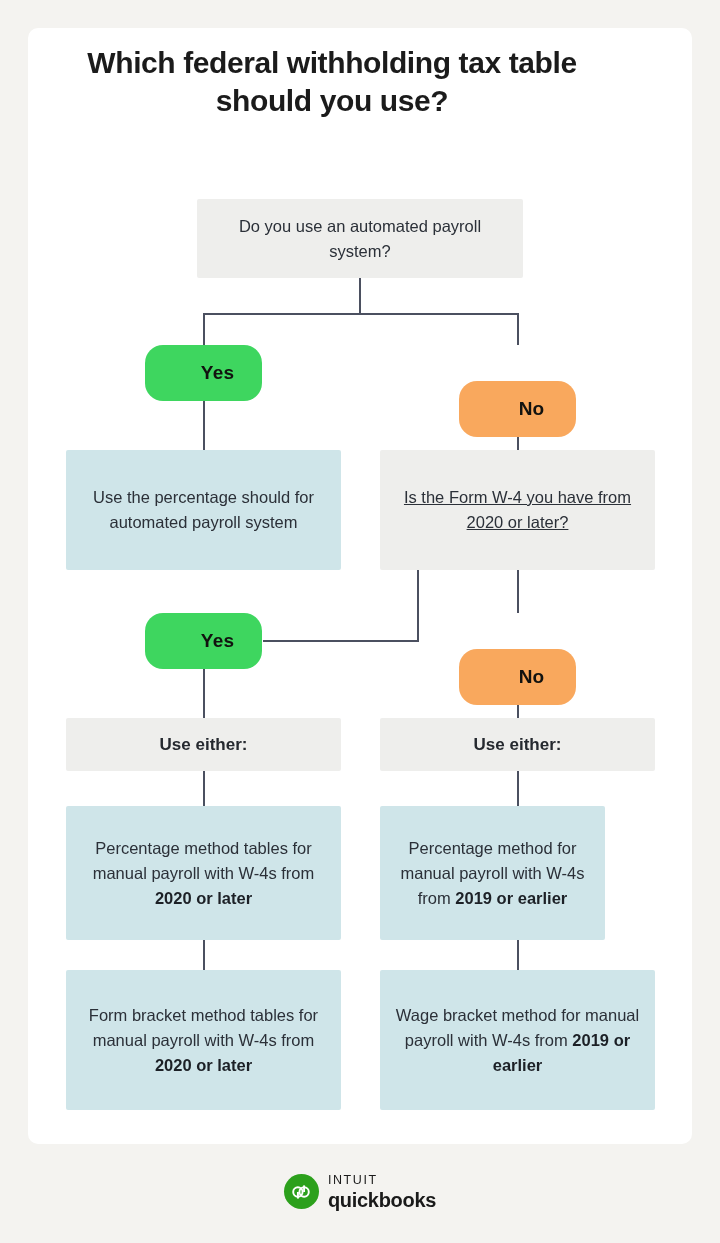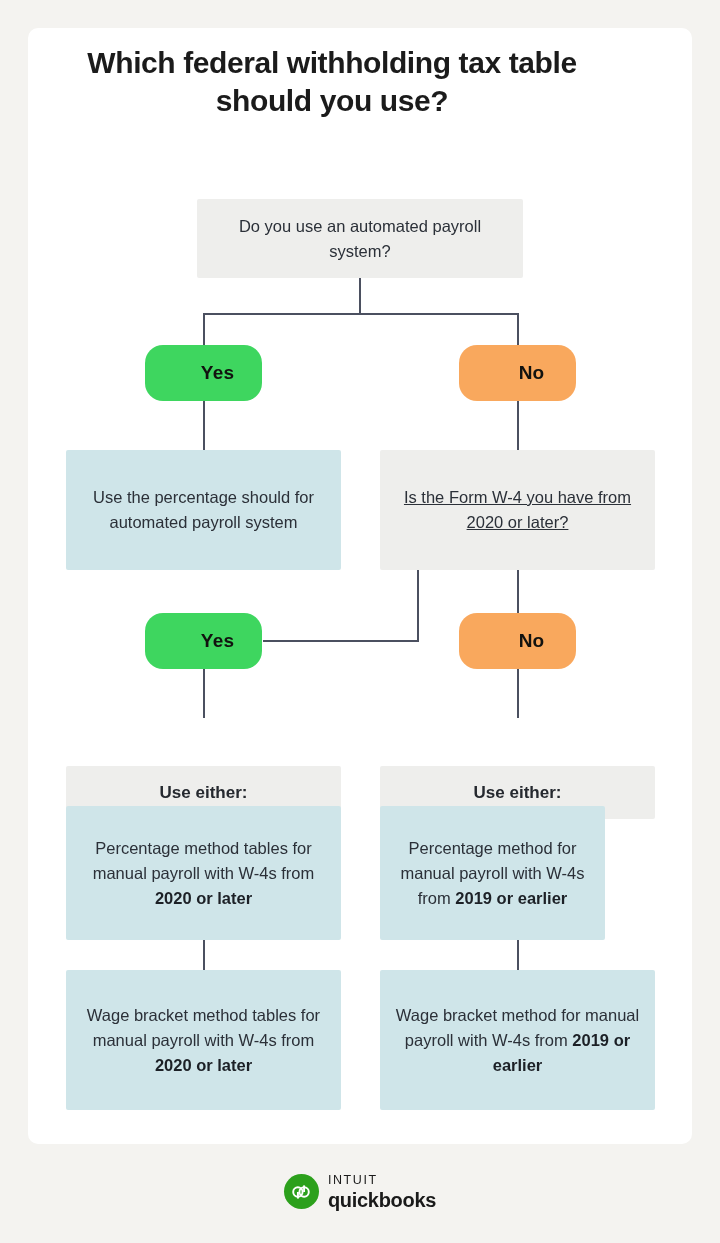--- a/index.html
+++ b/index.html
@@ -72,27 +72,26 @@
     justify-content: center;
     border-radius: 18px;
     font-size: 19px;
     font-weight: bold;
     color: #12120f;
     letter-spacing: 0.2px;
     z-index: 3;
     padding-left: 28px;
   }
   .pill.yes { background: #3ed65f; }
-  .pill.no  { background: #f9a85d; }
+  .pill.no  { background: #f9a85d; margin-top: 36px; }
 
   .use-either {
     font-weight: bold;
     font-size: 17px;
     color: #25292f;
-    margin-top: 48px;
   }
 
   .node b { font-weight: bold; color: #1c2026; }
 
   
   .ln {
     position: absolute;
     background: #4b5060;
     z-index: 1;
   }
@@ -190,21 +189,21 @@
     </span>
   </div>
   <div class="node blue" style="left:380px; top:806px; width:225px; height:134px;">
     <span>
       <span>Percentage method for manual payroll with W-4s from </span><b>2019 or earlier</b>
     </span>
   </div>
 
   <div class="node blue" style="left:66px; top:970px; width:275px; height:140px;">
     <span>
-      <span>Wage bracket method tables for manual payroll with W-4s from </span><b>2020 or later</b>
+      <span>Form bracket method tables for manual payroll with W-4s from </span><b>2020 or later</b>
     </span>
   </div>
   <div class="node blue" style="left:380px; top:970px; width:275px; height:140px;">
     <span>
       <span>Wage bracket method for manual payroll with W-4s from </span><b>2019 or earlier</b>
     </span>
   </div>
 
   <div class="logo">
     <div class="logo-mark">

